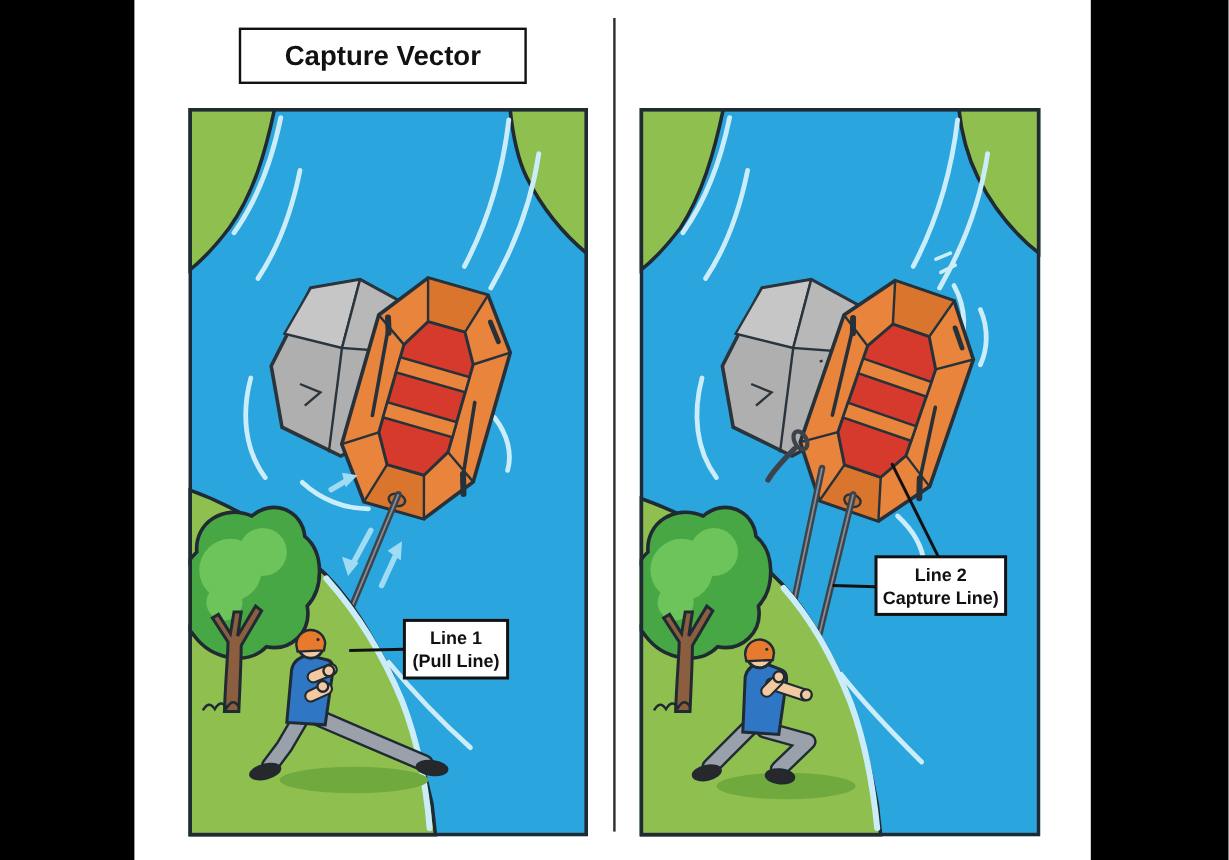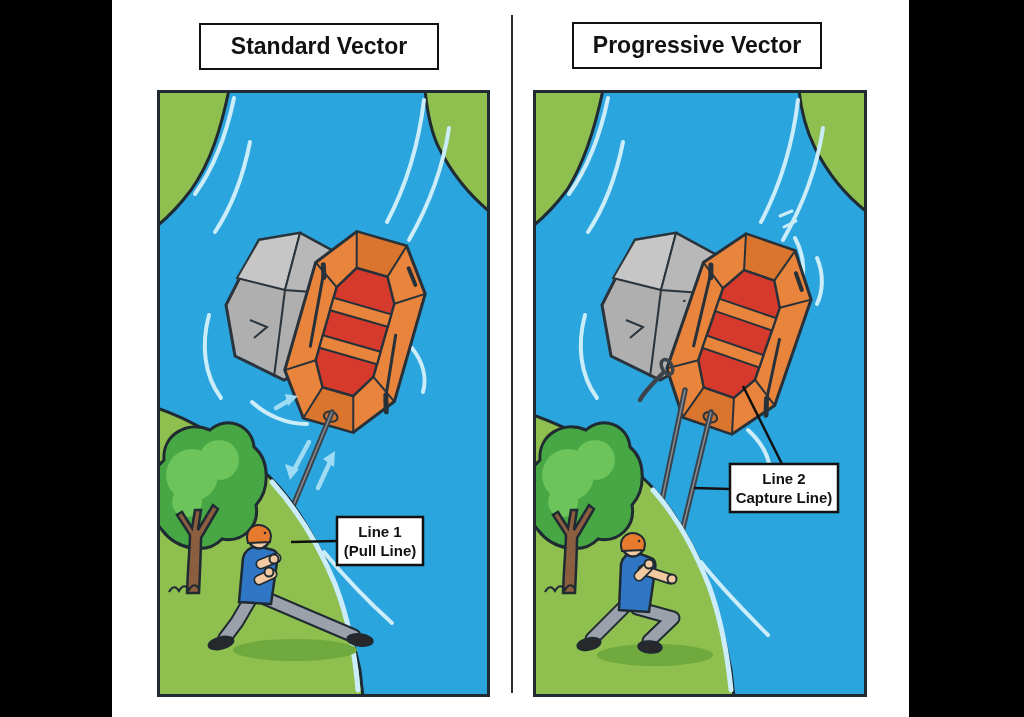--- a/index.html
+++ b/index.html
@@ -21,24 +21,21 @@
 </head>
 <body>
 
 <div id="stage">
 
   <div id="bar-left" class="sidebar"></div>
   <div id="bar-right" class="sidebar"></div>
   <div id="divider"></div>
 
   <div id="title-left" class="title-box">
-    <span>Standard Vector</span>
-  </div>
-  <div id="title-right" class="title-box">
-    <span>Progressive Vector</span>
+    <span>Capture Vector</span>
   </div>
 
   <svg id="panel-left" class="panel" width="333" height="607" viewBox="0 0 333 607">
     <rect x="0" y="0" width="333" height="607" fill="#2AA5DE"></rect>
 
     <path d="M0,0 L72,0 C64,38 54,72 34,100 C22,116 10,128 0,136 Z" fill="#8FC04F" stroke="#1F2A33" stroke-width="3"></path>
     <path d="M268,0 L333,0 L333,122 C316,108 296,86 282,58 C274,42 270,20 268,0 Z" fill="#8FC04F" stroke="#1F2A33" stroke-width="3"></path>
 
     <g stroke="#CBEDF9" stroke-width="4" fill="none" stroke-linecap="round">
       <path d="M77,8 C70,42 58,76 38,104"></path>

